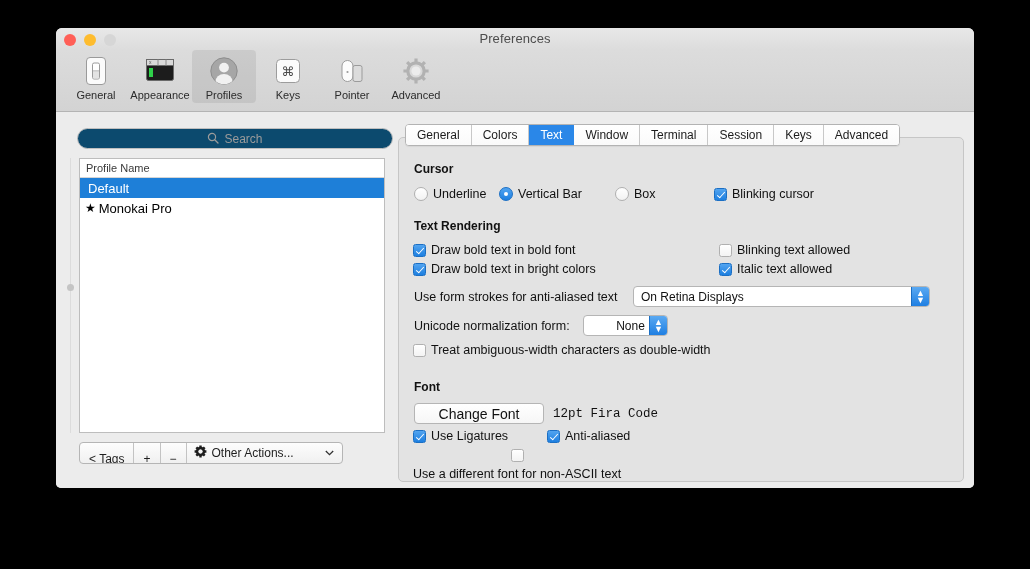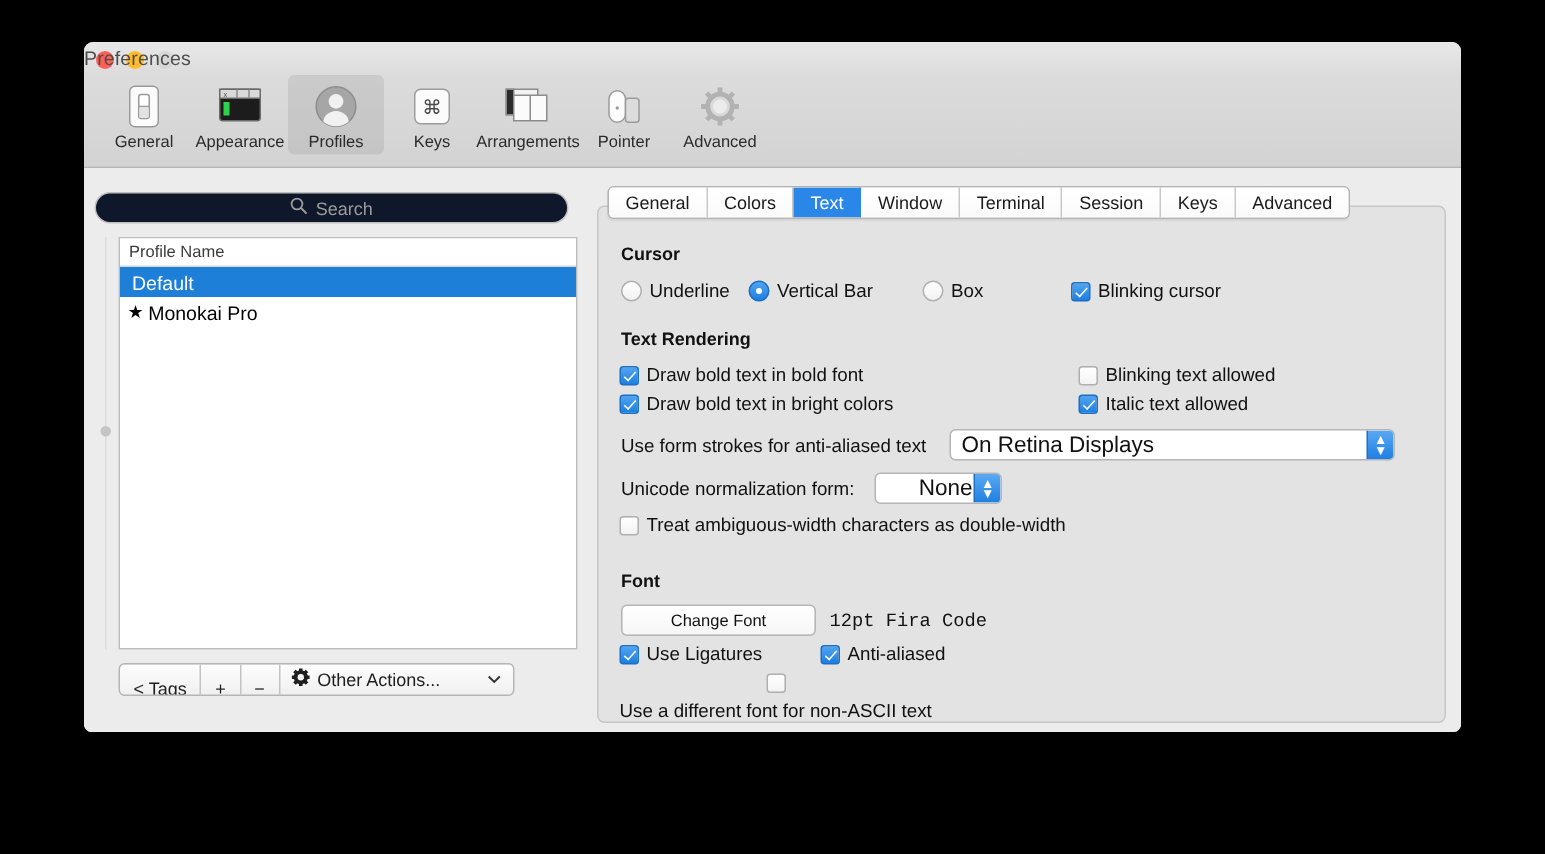--- a/index.html
+++ b/index.html
@@ -37,20 +37,21 @@
   .tl-dot {
     width: 12px; height: 12px; border-radius: 50%;
     display: block;
   }
   .tl-close  { background: #ff5f57; }
   .tl-min    { background: #febc2e; }
   .tl-max    { background: #d6d6d6; }
   .win-title {
     position: absolute;
     left: 0; right: 0; top: 3px;
+    text-align: center;
     font-size: 13px;
     color: #4d4d4d;
     letter-spacing: .1px;
   }
 
   
   .toolbar {
     position: relative;
     height: 62px;
     background: linear-gradient(to bottom, #dcdcdc 0%, #d3d3d3 100%);
@@ -87,23 +88,23 @@
   }
 
   
   .left-pane {
     position: absolute;
     left: 0; top: 0;
     width: 341px; height: 100%;
   }
   .search-wrap {
     position: absolute;
-    left: 7px; top: 16px;
+    left: 21px; top: 16px;
     width: 316px; height: 21px;
-    background: #0f172a;
+    background: #0c4a6e;
     border: 1px solid #bfbfbf;
     border-radius: 11px;
     display: flex; align-items: center; justify-content: center;
     gap: 5px;
   }
   .search-inner { display: flex; align-items: center; gap: 5px; }
   .search-placeholder {
     font-size: 12px; color: #9b9b9b;
   }
 
@@ -271,21 +272,21 @@
     height: 21px;
     background: #fff;
     border: 1px solid #b5b5b5;
     border-radius: 4px;
     display: flex; align-items: center;
     overflow: hidden;
   }
   .popup .pv {
     flex: 1 1 auto;
     padding-left: 7px;
-    font-size: 15px;
+    font-size: 12px;
     color: #111;
     white-space: nowrap;
   }
   .popup.center .pv { text-align: center; padding-left: 0; }
   .stepper {
     width: 18px; height: 100%;
     background: linear-gradient(to bottom,#5aa9f2,#1f7fe2);
     display: flex; flex-direction: column;
     align-items: center; justify-content: center;
     color: #fff; flex: 0 0 auto;
@@ -295,21 +296,21 @@
   }
 
   
   .pushbtn {
     position: absolute;
     height: 21px;
     background: linear-gradient(to bottom,#ffffff 0%,#f6f6f6 100%);
     border: 1px solid #b5b5b5;
     border-radius: 4px;
     display: flex; align-items: center; justify-content: center;
-    font-size: 11px;
+    font-size: 14px;
     color: #111;
   }
   .value-text { position: absolute; font-size: 12.5px; color: #111; font-family: Liberation Mono, monospace; }
 </style>
 </head>
 <body>
 
 <div id="prefs-window">
 
   <div class="titlebar">
@@ -370,31 +371,20 @@
     <div class="tb-item">
       <span class="tb-ico">
         <svg width="28" height="28" viewBox="0 0 28 28">
           <rect x="2.5" y="2.5" width="23" height="23" rx="4" fill="#fbfbfb" stroke="#9c9c9c"></rect>
           <text x="14" y="19" text-anchor="middle" font-size="13" fill="#4a4a4a" font-family="Liberation Sans, sans-serif">⌘</text>
         </svg>
       </span>
       <span class="tb-label">Keys</span>
     </div>
 
-    <div class="tb-item">
-      <span class="tb-ico">
-        <svg width="32" height="26" viewBox="0 0 32 26">
-          <rect x="1.5" y="1.5" width="21" height="17" fill="#f2f2f2" stroke="#8c8c8c"></rect>
-          <rect x="1.5" y="1.5" width="5" height="17" fill="#2b2b2b" stroke="#8c8c8c"></rect>
-          <rect x="6.5" y="5.5" width="22" height="17" fill="#fbfbfb" stroke="#8c8c8c"></rect>
-          <line x1="17.5" y1="5.5" x2="17.5" y2="22.5" stroke="#8c8c8c"></line>
-        </svg>
-      </span>
-      <span class="tb-label">Arrangements</span>
-    </div>
 
     <div class="tb-item">
       <span class="tb-ico">
         <svg width="28" height="28" viewBox="0 0 28 28">
           <rect x="4" y="3.5" width="11" height="21" rx="5.5" fill="#fcfcfc" stroke="#9b9b9b"></rect>
           <circle cx="9.5" cy="15" r="1.1" fill="#9b9b9b"></circle>
           <rect x="15" y="8.5" width="9" height="16" rx="2" fill="#dcdcdc" stroke="#9b9b9b"></rect>
         </svg>
       </span>
       <span class="tb-label">Pointer</span>

